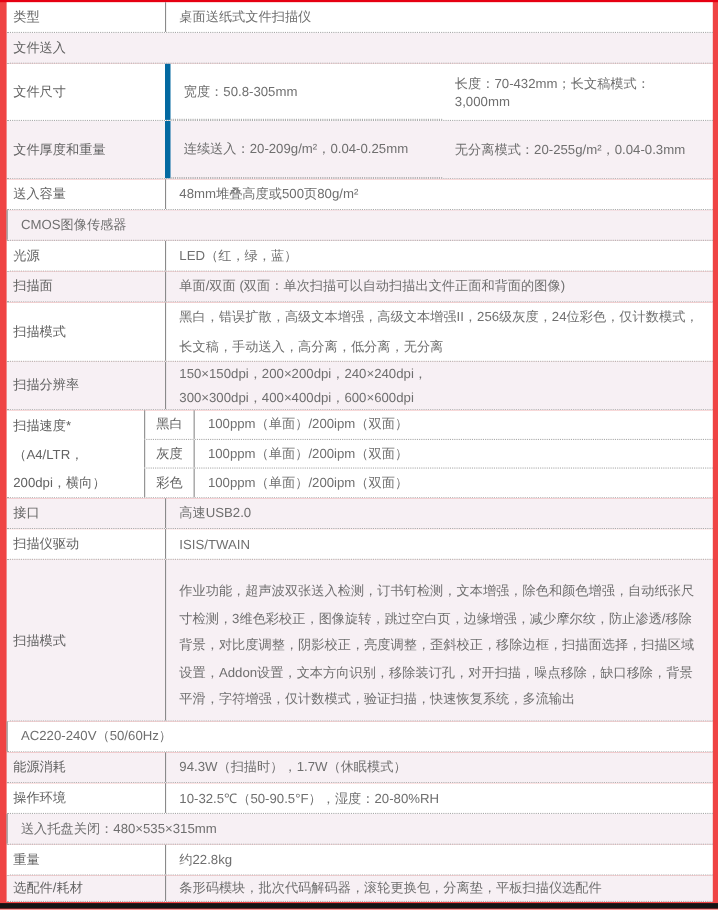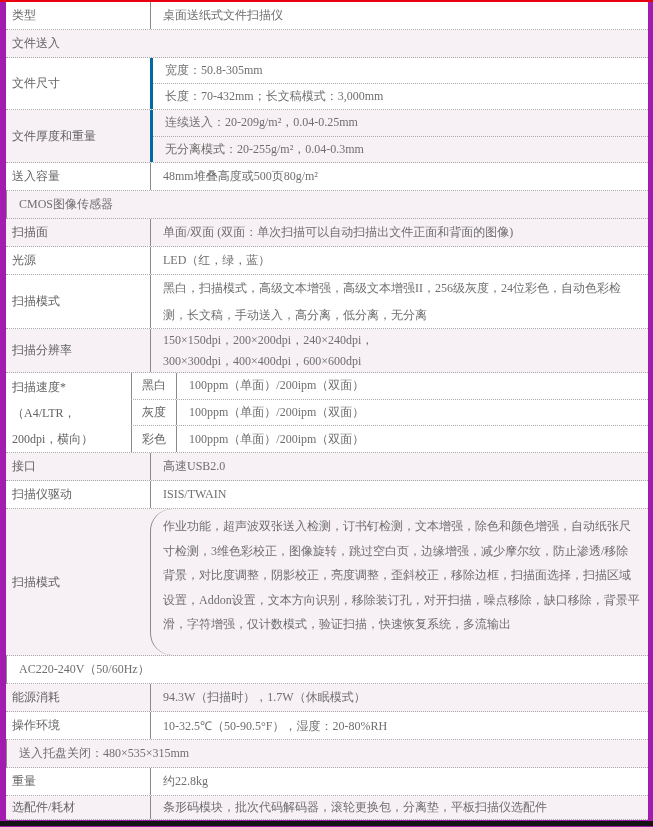--- a/index.html
+++ b/index.html
@@ -1,20 +1,20 @@
 <!DOCTYPE html>
 <html><head>
 <meta charset="utf-8">
 <style>
   html,body{margin:0;padding:0;background:#ffffff;}
   #page{
     position:relative;
     width:653px;height:827px;
-    background:#a21caf;
-    font-family:Liberation Serif, serif;
+    background:#ef4444;
+    font-family:Liberation Sans, sans-serif;
     font-size:12px;
     color:#6b6b6b;
     overflow:hidden;
     box-sizing:border-box;
   }
   #top-accent{width:653px;height:2px;background:#e60012;}
   #spec-table{padding:0 5px 0 6px;}
   .row{
     display:flex;
     box-sizing:border-box;
@@ -36,26 +36,26 @@
   .val{
     box-sizing:border-box;
     flex:1;
     border-left:1px solid #8a8a8a;
     padding-left:12px;padding-right:8px;
     display:flex;align-items:center;
     color:#6f6f6f;
     white-space:pre-line;
   }
   .val.wrap2{line-height:27px;}
-  .val.wrap6{line-height:24.5px;align-items:flex-start;padding-top:5px;border-radius:22px;}
+  .val.wrap6{line-height:24.5px;align-items:flex-start;padding-top:16px;}
   .vals{
     box-sizing:border-box;
     flex:1;
-    border-left:3px solid #0369a1;
-    display:flex;flex-direction:column;
+    border-left:5px solid #0369a1;
+    display:flex;flex-direction:row;
   }
   .subval{
     box-sizing:border-box;
     flex:1;
     display:flex;align-items:center;
     padding-left:12px;padding-right:8px;
     color:#6f6f6f;
   }
   .subval:first-child{border-bottom:1px dotted #a9a9a9;}
   .speed-grid{
@@ -124,33 +124,33 @@
 
     <div class="row">
       <div class="lbl">送入容量</div>
       <div class="val">48mm堆叠高度或500页80g/m²</div>
     </div>
 
     <div class="row alt">
       <div class="val">CMOS图像传感器</div>
     </div>
 
+    <div class="row">
+      <div class="lbl">光源</div>
+      <div class="val">LED（红，绿，蓝）</div>
+    </div>
+
     <div class="row alt">
       <div class="lbl">扫描面</div>
       <div class="val">单面/双面 (双面：单次扫描可以自动扫描出文件正面和背面的图像)</div>
     </div>
 
-    <div class="row">
-      <div class="lbl">光源</div>
-      <div class="val">LED（红，绿，蓝）</div>
-    </div>
-
     <div class="row" style="height:54px">
       <div class="lbl">扫描模式</div>
-      <div class="val wrap2">黑白，扫描模式，高级文本增强，高级文本增强II，256级灰度，24位彩色，自动色彩检测，长文稿，手动送入，高分离，低分离，无分离</div>
+      <div class="val wrap2">黑白，错误扩散，高级文本增强，高级文本增强II，256级灰度，24位彩色，仅计数模式，长文稿，手动送入，高分离，低分离，无分离</div>
     </div>
 
     <div class="row alt" style="height:44px">
       <div class="lbl">扫描分辨率</div>
       <div class="val" style="line-height:21px">150×150dpi，200×200dpi，240×240dpi，
 300×300dpi，400×400dpi，600×600dpi</div>
     </div>
 
     <div class="row" style="height:80px">
       <div class="lbl narrow pre">扫描速度*

